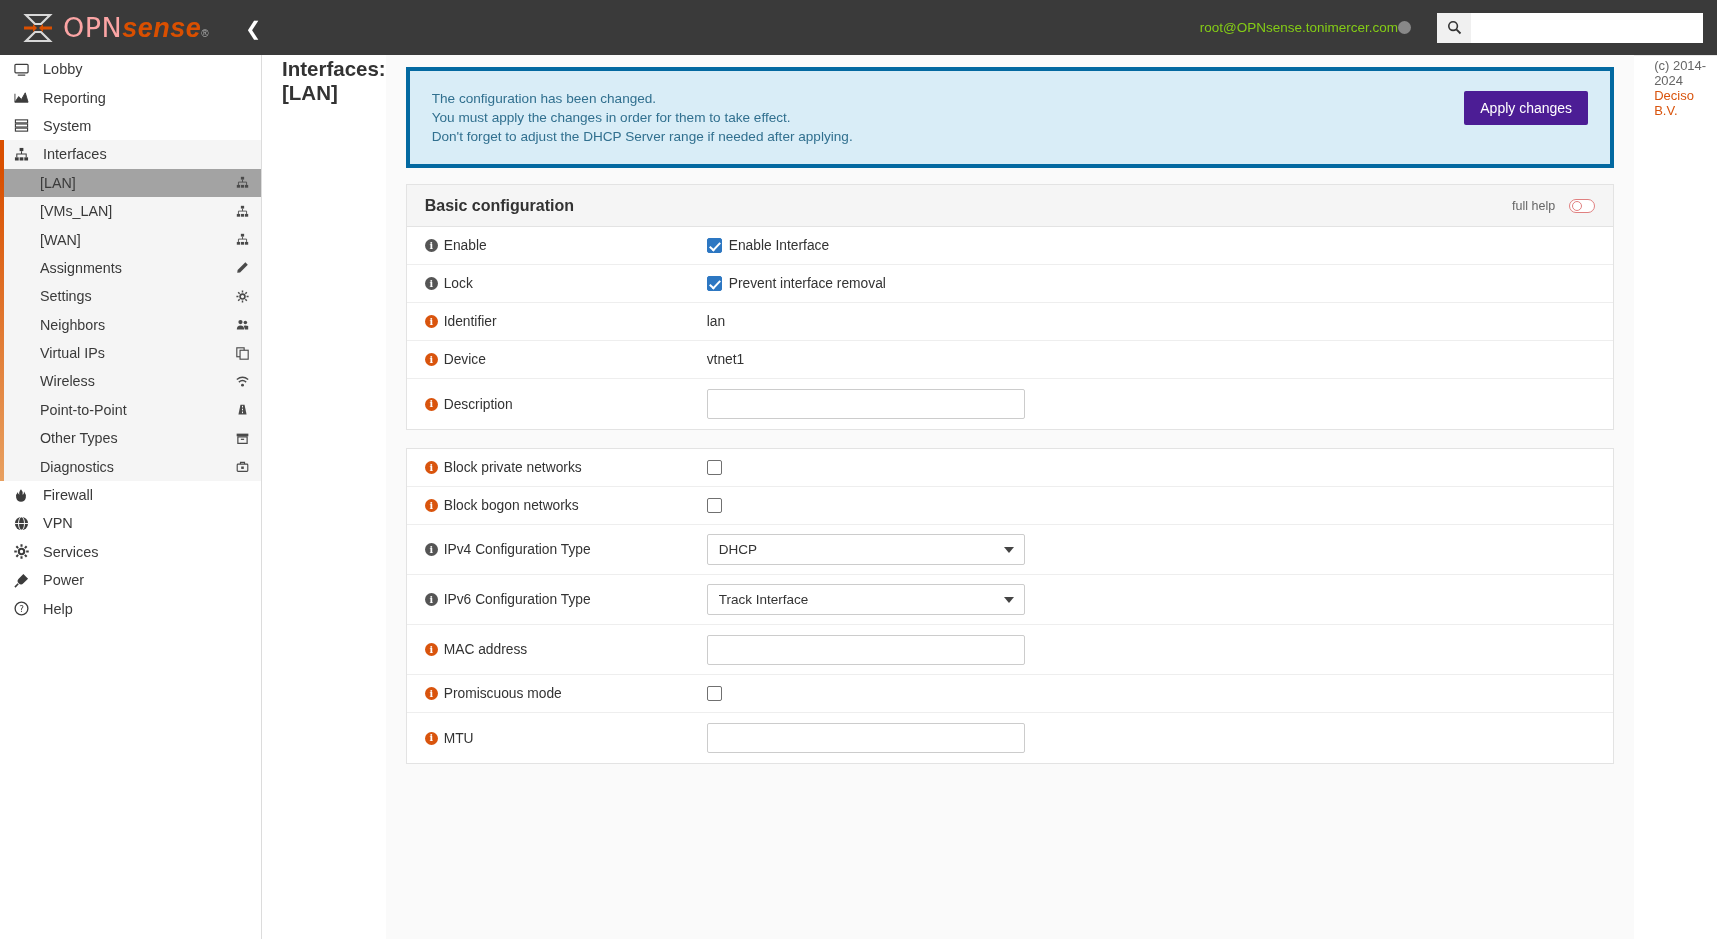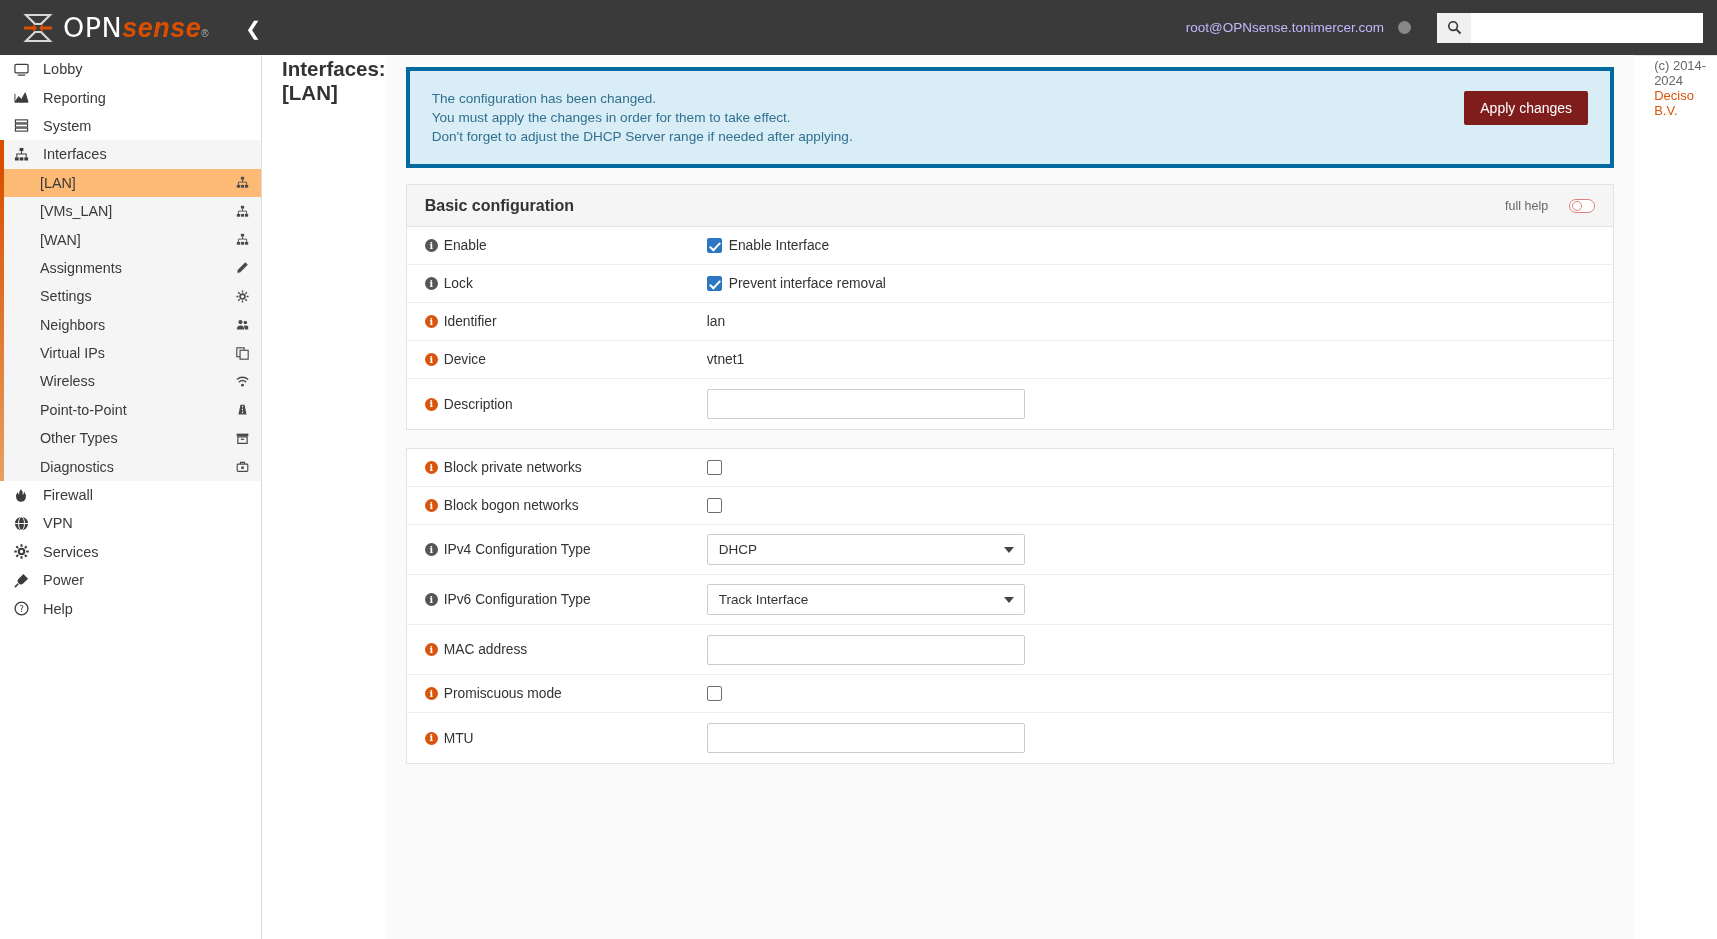--- a/index.html
+++ b/index.html
@@ -12,32 +12,32 @@
   #app { position: relative; width: 1717px; height: 939px; display: flex; flex-direction: column; }
 
   
   .topbar {
     height: 55px; background: #3a3a3a; display: flex; align-items: center;
     flex: 0 0 55px; position: relative;
   }
   .brand { display: flex; align-items: center; padding-left: 22px; }
   .logo-mark { width: 32px; height: 30px; position: relative; margin-right: 9px; }
   .logo-text { font-size: 27px; letter-spacing: .5px; line-height: 1; display:flex; align-items:baseline; }
-  .logo-opn { color: #ffffff; font-weight: 400; font-family: "DejaVu Sans", sans-serif; }
+  .logo-opn { color: #fca5a5; font-weight: 400; font-family: "DejaVu Sans", sans-serif; }
   .logo-sense { color: #d94f00; font-weight: bold; font-style: italic; }
   .logo-reg { color: #b0b0b0; font-size: 10px; vertical-align: super; }
   .collapse-btn {
     margin-left: 30px; color: #ffffff; font-size: 19px; cursor: pointer;
     background: none; border: none; font-family: "DejaVu Sans", sans-serif;
     display: flex; align-items: center; height: 55px; padding: 0 6px;
   }
   .topbar-right {
     margin-left: auto; display: flex; align-items: center; height: 100%;
   }
-  .user-label { color: #c4b5fd; font-size: 13.5px; margin-right: 14px; }
+  .user-label { color: #84cc16; font-size: 13.5px; }
   .status-dot { width: 13px; height: 13px; border-radius: 50%; background: #888888; margin-right: 26px; }
   .search-wrap { display: flex; align-items: center; height: 30px; margin-right: 14px; }
   .search-btn {
     width: 34px; height: 30px; background: #f0f0f0; border: none;
     display: flex; align-items: center; justify-content: center; cursor: pointer;
   }
   .search-input {
     width: 232px; height: 30px; border: none; background: #ffffff;
     padding: 0 8px; font-size: 13px; outline: none;
     font-family: "Liberation Sans", sans-serif;
@@ -66,21 +66,21 @@
   .subnav { background: #f5f5f5; position: relative; }
   .subnav::before {
     content: ""; position: absolute; left: 0; top: 0; bottom: 0; width: 4px;
     background: linear-gradient(to bottom, #d94f00, #e8a060);
   }
   .sub-item {
     display: flex; align-items: center; height: 28.4px; padding-left: 40px;
     font-size: 14.3px; color: #3a3a3a; cursor: pointer; justify-content: space-between;
     padding-right: 12px;
   }
-  .sub-item.selected { background: #fdba74; }
+  .sub-item.selected { background: #a3a3a3; }
   .sub-ico { color: #4a4a4a; display: flex; align-items: center; }
 
   
   .main { flex: 1; min-width: 0; display: flex; flex-direction: row; background: #ffffff; }
   .page-head {
     height: 52px; flex: 0 0 52px; display: flex; align-items: center;
     padding-left: 20px; background: #ffffff;
   }
   .page-title { font-size: 20.5px; font-weight: bold; color: #333333; }
   .content {
@@ -89,34 +89,34 @@
   }
 
   
   .alert {
     background: #d9edf7; border: 4px solid #0369a1; color: #31708f;
     padding: 18px 22px; display: flex; align-items: flex-start; margin-bottom: 16px;
   }
   .alert-lines { flex: 1; }
   .alert-lines p { font-size: 13.6px; line-height: 19px; color: #31708f; }
   .apply-btn {
-    background: #7f1d1d; color: #ffffff; border: none; padding: 9px 16px;
+    background: #4c1d95; color: #ffffff; border: none; padding: 9px 16px;
     font-size: 14px; cursor: pointer; border-radius: 2px; white-space: nowrap;
     font-family: "Liberation Sans", sans-serif; align-self: flex-start; margin-top: 2px;
   }
 
   
   .panel { background: #ffffff; border: 1px solid #e3e3e3; margin-bottom: 18px; }
   .panel-head {
     display: flex; align-items: center; justify-content: space-between;
     background: #f5f5f5; border-bottom: 1px solid #e3e3e3;
     padding: 11px 18px; height: 42px;
   }
   .panel-title { font-size: 16px; font-weight: bold; color: #333333; }
-  .fullhelp { display: flex; align-items: flex-start; gap: 21px; cursor: pointer; }
+  .fullhelp { display: flex; align-items: flex-start; gap: 14px; cursor: pointer; }
   .fullhelp-label { font-size: 12.5px; color: #666666; }
   .toggle-pill {
     width: 26px; height: 14px; border-radius: 8px; border: 1.6px solid #e08080;
     position: relative; background: #ffffff;
   }
   .toggle-pill::after {
     content: ""; position: absolute; left: 1.5px; top: 1.2px;
     width: 8px; height: 8px; border-radius: 50%; background: #ffffff; border: 1.5px solid #e08080;
   }
 

